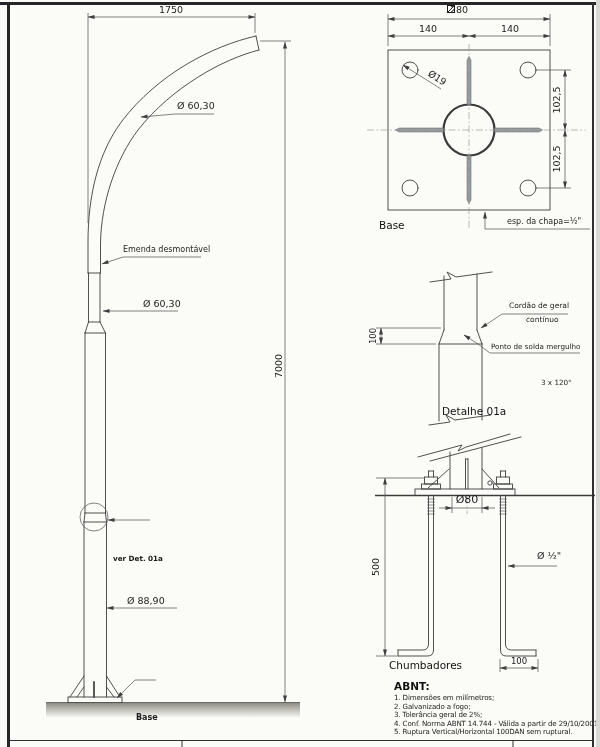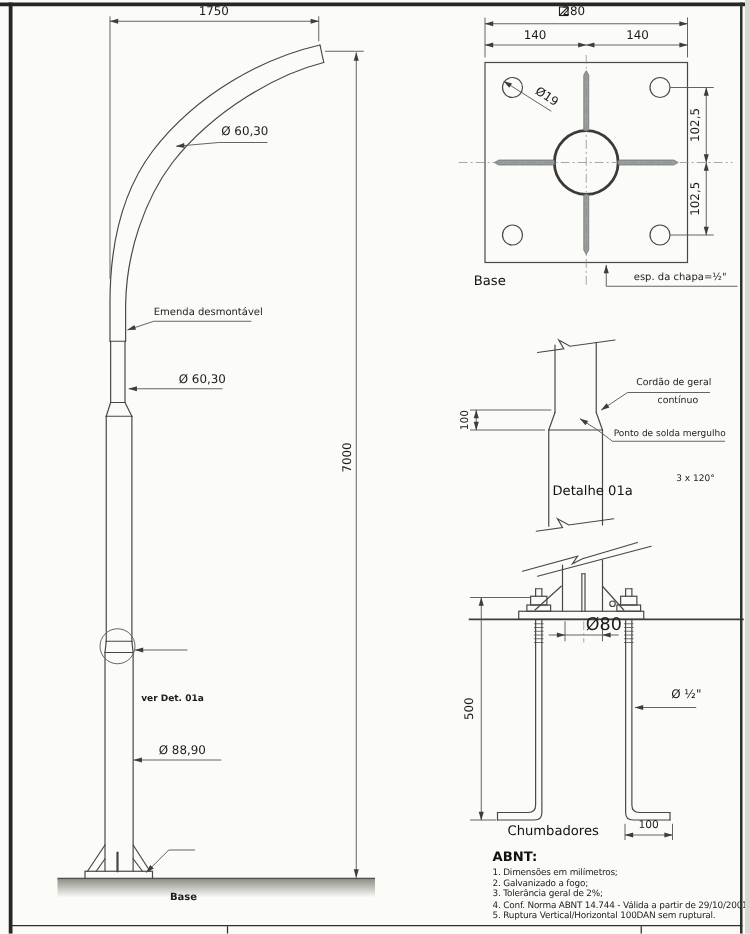--- a/index.html
+++ b/index.html
@@ -231,30 +231,30 @@
     </span>
     <span>280</span>
   </div>
   <div class="t dt cc" style="left:428px;top:29px;">140</div>
   <div class="t dt cc" style="left:510px;top:29px;">140</div>
   <div class="t dt" style="left:437px;top:78px;transform:translate(-50%,-50%) rotate(33deg);">Ø19</div>
   <div class="t dt vc" style="left:557px;top:100px;">102,5</div>
   <div class="t dt vc" style="left:557px;top:159px;">102,5</div>
   <div class="t lbl" style="left:507px;top:218px;">esp. da chapa=½"</div>
 
-  <div class="t ttl" style="left:442px;top:388px;">Detalhe 01a</div>
+  <div class="t ttl" style="left:442px;top:406px;">Detalhe 01a</div>
   <div class="t" style="left:509px;top:302px;font-size:7.5px;">Cordão de geral</div>
   <div class="t" style="left:526px;top:316px;font-size:7.5px;">contínuo</div>
   <div class="t" style="left:491px;top:343px;font-size:7.2px;">Ponto de solda mergulho</div>
   <div class="t" style="left:541px;top:355px;font-size:7.2px;margin-top:24px;">3 x 120°</div>
   <div class="t vc" style="left:373px;top:336px;font-size:8.5px;">100</div>
 
-  <div class="t ttl" style="left:389px;top:660px;margin-left:17px;">Chumbadores</div>
+  <div class="t ttl" style="left:389px;top:660px;">Chumbadores</div>
   <div class="t dt vc" style="left:376px;top:567px;">500</div>
-  <div class="t cc" style="left:483px;top:500px;font-size:14px;">Ø80</div>
+  <div class="t cc" style="left:467px;top:500px;font-size:11px;">Ø80</div>
   <div class="t dt" style="left:537px;top:551px;">Ø ½"</div>
   <div class="t cc" style="left:519px;top:661px;font-size:8.5px;">100</div>
 
   <div id="notes-block">
     <div id="notes-title">ABNT:</div>
     <div class="note-line">1. Dimensões em milímetros;</div>
     <div class="note-line">2. Galvanizado a fogo;</div>
     <div class="note-line">3. Tolerância geral de 2%;</div>
     <div class="note-line">4. Conf. Norma ABNT 14.744 - Válida a partir de 29/10/2001;</div>
     <div class="note-line">5. Ruptura Vertical/Horizontal 100DAN sem ruptural.</div>

